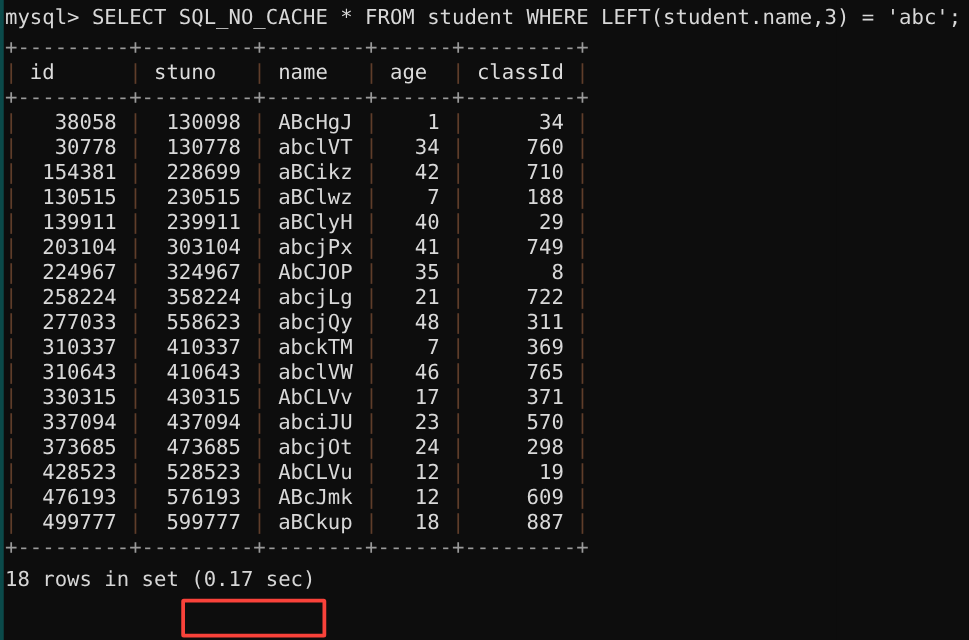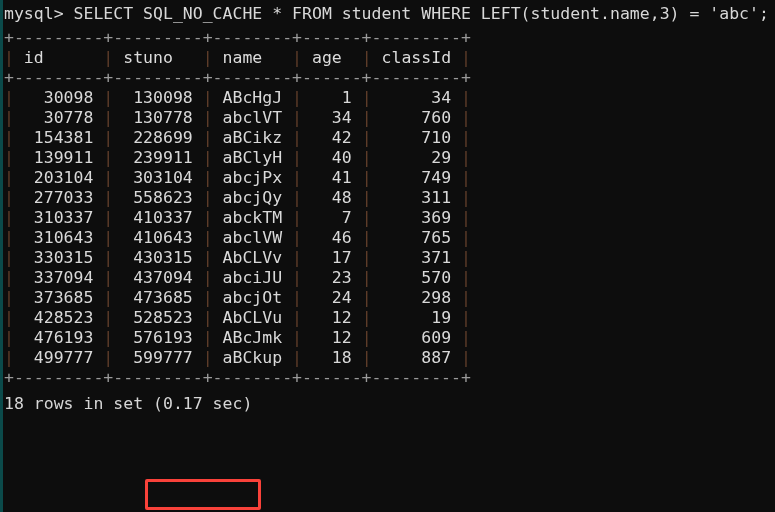--- a/index.html
+++ b/index.html
@@ -108,25 +108,28 @@
 
     <div class="line prompt-line"><span>mysql&gt; SELECT SQL_NO_CACHE * FROM student WHERE LEFT(student.name,3) = 'abc';</span></div>
 
     <div class="line rule"><span>+---------+---------+--------+------+---------+</span></div>
 
     <div class="line" id="header-row"><span class="pipe">|</span><span class="hdr"> id      </span><span class="pipe">|</span><span class="hdr"> stuno   </span><span class="pipe">|</span><span class="hdr"> name   </span><span class="pipe">|</span><span class="hdr"> age  </span><span class="pipe">|</span><span class="hdr"> classId </span><span class="pipe">|</span></div>
 
     <div class="line rule"><span>+---------+---------+--------+------+---------+</span></div>
 
     <div id="rows-container">
-        <div class="line"><span class="pipe">|</span><span class="cell">   30098 </span><span class="pipe">|</span><span class="cell">  130098 </span><span class="pipe">|</span><span class="cell"> ABcHgJ </span><span class="pipe">|</span><span class="cell">    1 </span><span class="pipe">|</span><span class="cell">      34 </span><span class="pipe">|</span></div>
+        <div class="line"><span class="pipe">|</span><span class="cell">   38058 </span><span class="pipe">|</span><span class="cell">  130098 </span><span class="pipe">|</span><span class="cell"> ABcHgJ </span><span class="pipe">|</span><span class="cell">    1 </span><span class="pipe">|</span><span class="cell">      34 </span><span class="pipe">|</span></div>
         <div class="line"><span class="pipe">|</span><span class="cell">   30778 </span><span class="pipe">|</span><span class="cell">  130778 </span><span class="pipe">|</span><span class="cell"> abclVT </span><span class="pipe">|</span><span class="cell">   34 </span><span class="pipe">|</span><span class="cell">     760 </span><span class="pipe">|</span></div>
         <div class="line"><span class="pipe">|</span><span class="cell">  154381 </span><span class="pipe">|</span><span class="cell">  228699 </span><span class="pipe">|</span><span class="cell"> aBCikz </span><span class="pipe">|</span><span class="cell">   42 </span><span class="pipe">|</span><span class="cell">     710 </span><span class="pipe">|</span></div>
+        <div class="line"><span class="pipe">|</span><span class="cell">  130515 </span><span class="pipe">|</span><span class="cell">  230515 </span><span class="pipe">|</span><span class="cell"> aBClwz </span><span class="pipe">|</span><span class="cell">    7 </span><span class="pipe">|</span><span class="cell">     188 </span><span class="pipe">|</span></div>
         <div class="line"><span class="pipe">|</span><span class="cell">  139911 </span><span class="pipe">|</span><span class="cell">  239911 </span><span class="pipe">|</span><span class="cell"> aBClyH </span><span class="pipe">|</span><span class="cell">   40 </span><span class="pipe">|</span><span class="cell">      29 </span><span class="pipe">|</span></div>
         <div class="line"><span class="pipe">|</span><span class="cell">  203104 </span><span class="pipe">|</span><span class="cell">  303104 </span><span class="pipe">|</span><span class="cell"> abcjPx </span><span class="pipe">|</span><span class="cell">   41 </span><span class="pipe">|</span><span class="cell">     749 </span><span class="pipe">|</span></div>
+        <div class="line"><span class="pipe">|</span><span class="cell">  224967 </span><span class="pipe">|</span><span class="cell">  324967 </span><span class="pipe">|</span><span class="cell"> AbCJOP </span><span class="pipe">|</span><span class="cell">   35 </span><span class="pipe">|</span><span class="cell">       8 </span><span class="pipe">|</span></div>
+        <div class="line"><span class="pipe">|</span><span class="cell">  258224 </span><span class="pipe">|</span><span class="cell">  358224 </span><span class="pipe">|</span><span class="cell"> abcjLg </span><span class="pipe">|</span><span class="cell">   21 </span><span class="pipe">|</span><span class="cell">     722 </span><span class="pipe">|</span></div>
         <div class="line"><span class="pipe">|</span><span class="cell">  277033 </span><span class="pipe">|</span><span class="cell">  558623 </span><span class="pipe">|</span><span class="cell"> abcjQy </span><span class="pipe">|</span><span class="cell">   48 </span><span class="pipe">|</span><span class="cell">     311 </span><span class="pipe">|</span></div>
         <div class="line"><span class="pipe">|</span><span class="cell">  310337 </span><span class="pipe">|</span><span class="cell">  410337 </span><span class="pipe">|</span><span class="cell"> abckTM </span><span class="pipe">|</span><span class="cell">    7 </span><span class="pipe">|</span><span class="cell">     369 </span><span class="pipe">|</span></div>
         <div class="line"><span class="pipe">|</span><span class="cell">  310643 </span><span class="pipe">|</span><span class="cell">  410643 </span><span class="pipe">|</span><span class="cell"> abclVW </span><span class="pipe">|</span><span class="cell">   46 </span><span class="pipe">|</span><span class="cell">     765 </span><span class="pipe">|</span></div>
         <div class="line"><span class="pipe">|</span><span class="cell">  330315 </span><span class="pipe">|</span><span class="cell">  430315 </span><span class="pipe">|</span><span class="cell"> AbCLVv </span><span class="pipe">|</span><span class="cell">   17 </span><span class="pipe">|</span><span class="cell">     371 </span><span class="pipe">|</span></div>
         <div class="line"><span class="pipe">|</span><span class="cell">  337094 </span><span class="pipe">|</span><span class="cell">  437094 </span><span class="pipe">|</span><span class="cell"> abciJU </span><span class="pipe">|</span><span class="cell">   23 </span><span class="pipe">|</span><span class="cell">     570 </span><span class="pipe">|</span></div>
         <div class="line"><span class="pipe">|</span><span class="cell">  373685 </span><span class="pipe">|</span><span class="cell">  473685 </span><span class="pipe">|</span><span class="cell"> abcjOt </span><span class="pipe">|</span><span class="cell">   24 </span><span class="pipe">|</span><span class="cell">     298 </span><span class="pipe">|</span></div>
         <div class="line"><span class="pipe">|</span><span class="cell">  428523 </span><span class="pipe">|</span><span class="cell">  528523 </span><span class="pipe">|</span><span class="cell"> AbCLVu </span><span class="pipe">|</span><span class="cell">   12 </span><span class="pipe">|</span><span class="cell">      19 </span><span class="pipe">|</span></div>
         <div class="line"><span class="pipe">|</span><span class="cell">  476193 </span><span class="pipe">|</span><span class="cell">  576193 </span><span class="pipe">|</span><span class="cell"> ABcJmk </span><span class="pipe">|</span><span class="cell">   12 </span><span class="pipe">|</span><span class="cell">     609 </span><span class="pipe">|</span></div>
         <div class="line"><span class="pipe">|</span><span class="cell">  499777 </span><span class="pipe">|</span><span class="cell">  599777 </span><span class="pipe">|</span><span class="cell"> aBCkup </span><span class="pipe">|</span><span class="cell">   18 </span><span class="pipe">|</span><span class="cell">     887 </span><span class="pipe">|</span></div>
       </div>

